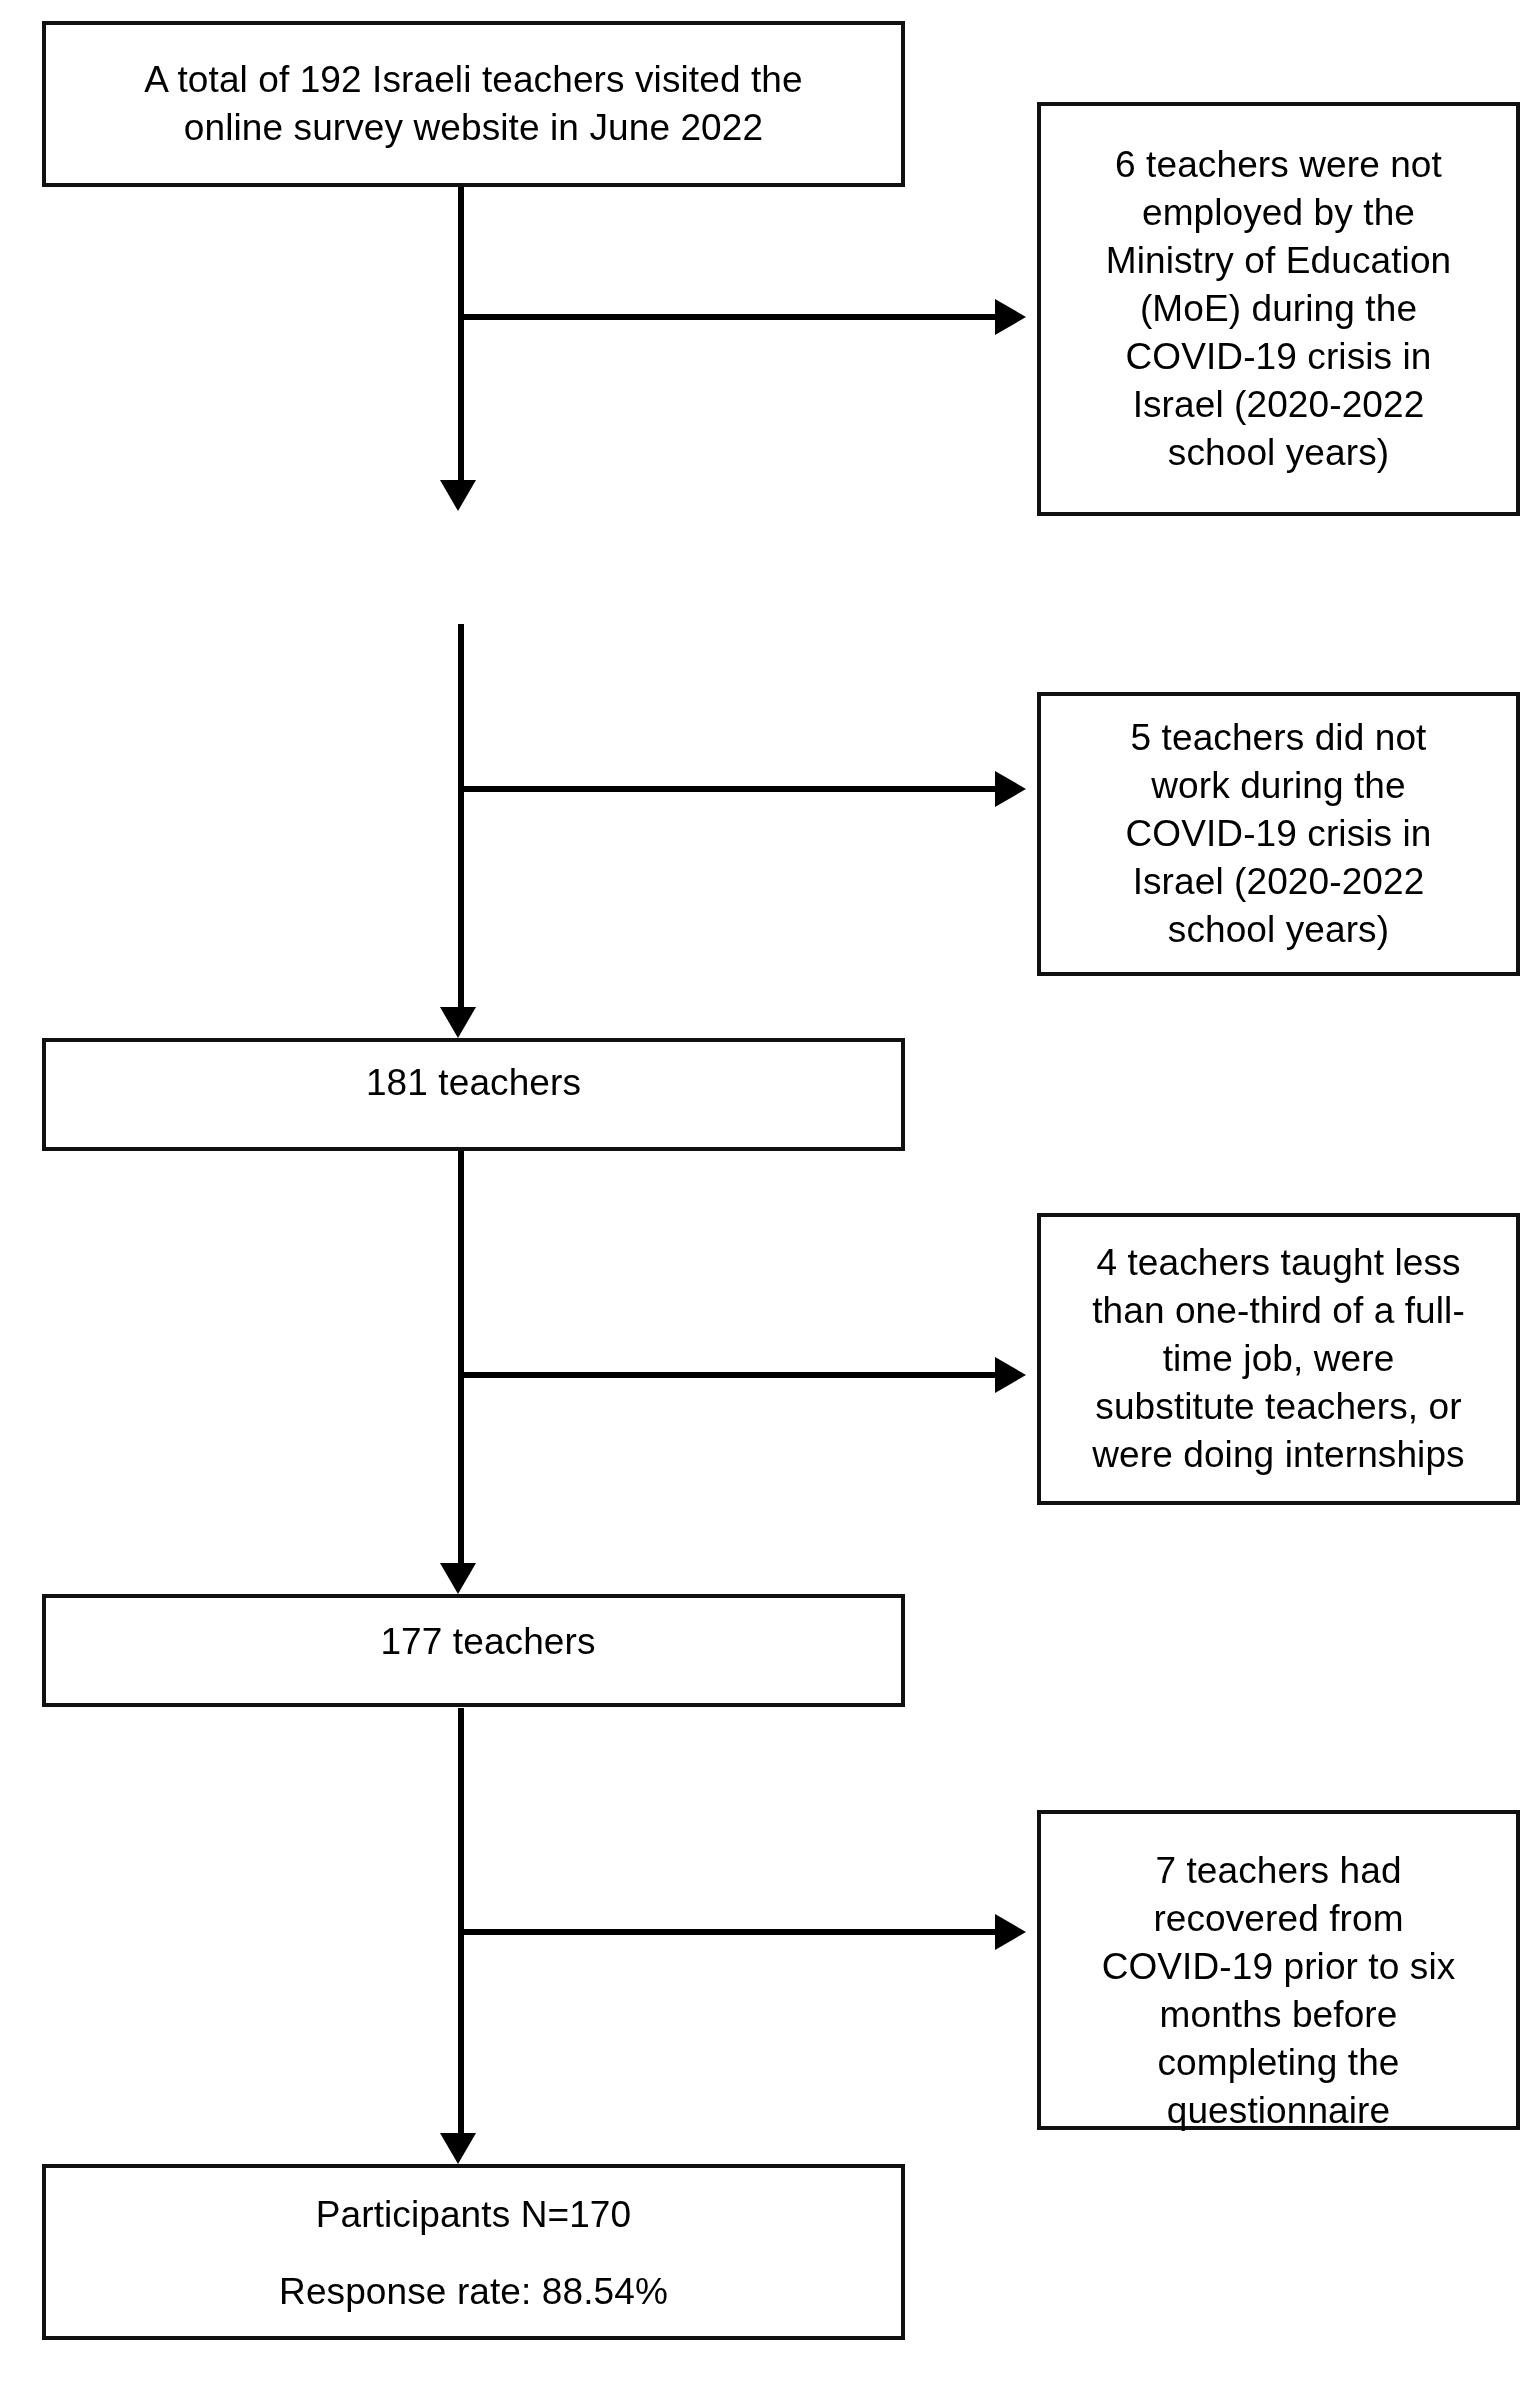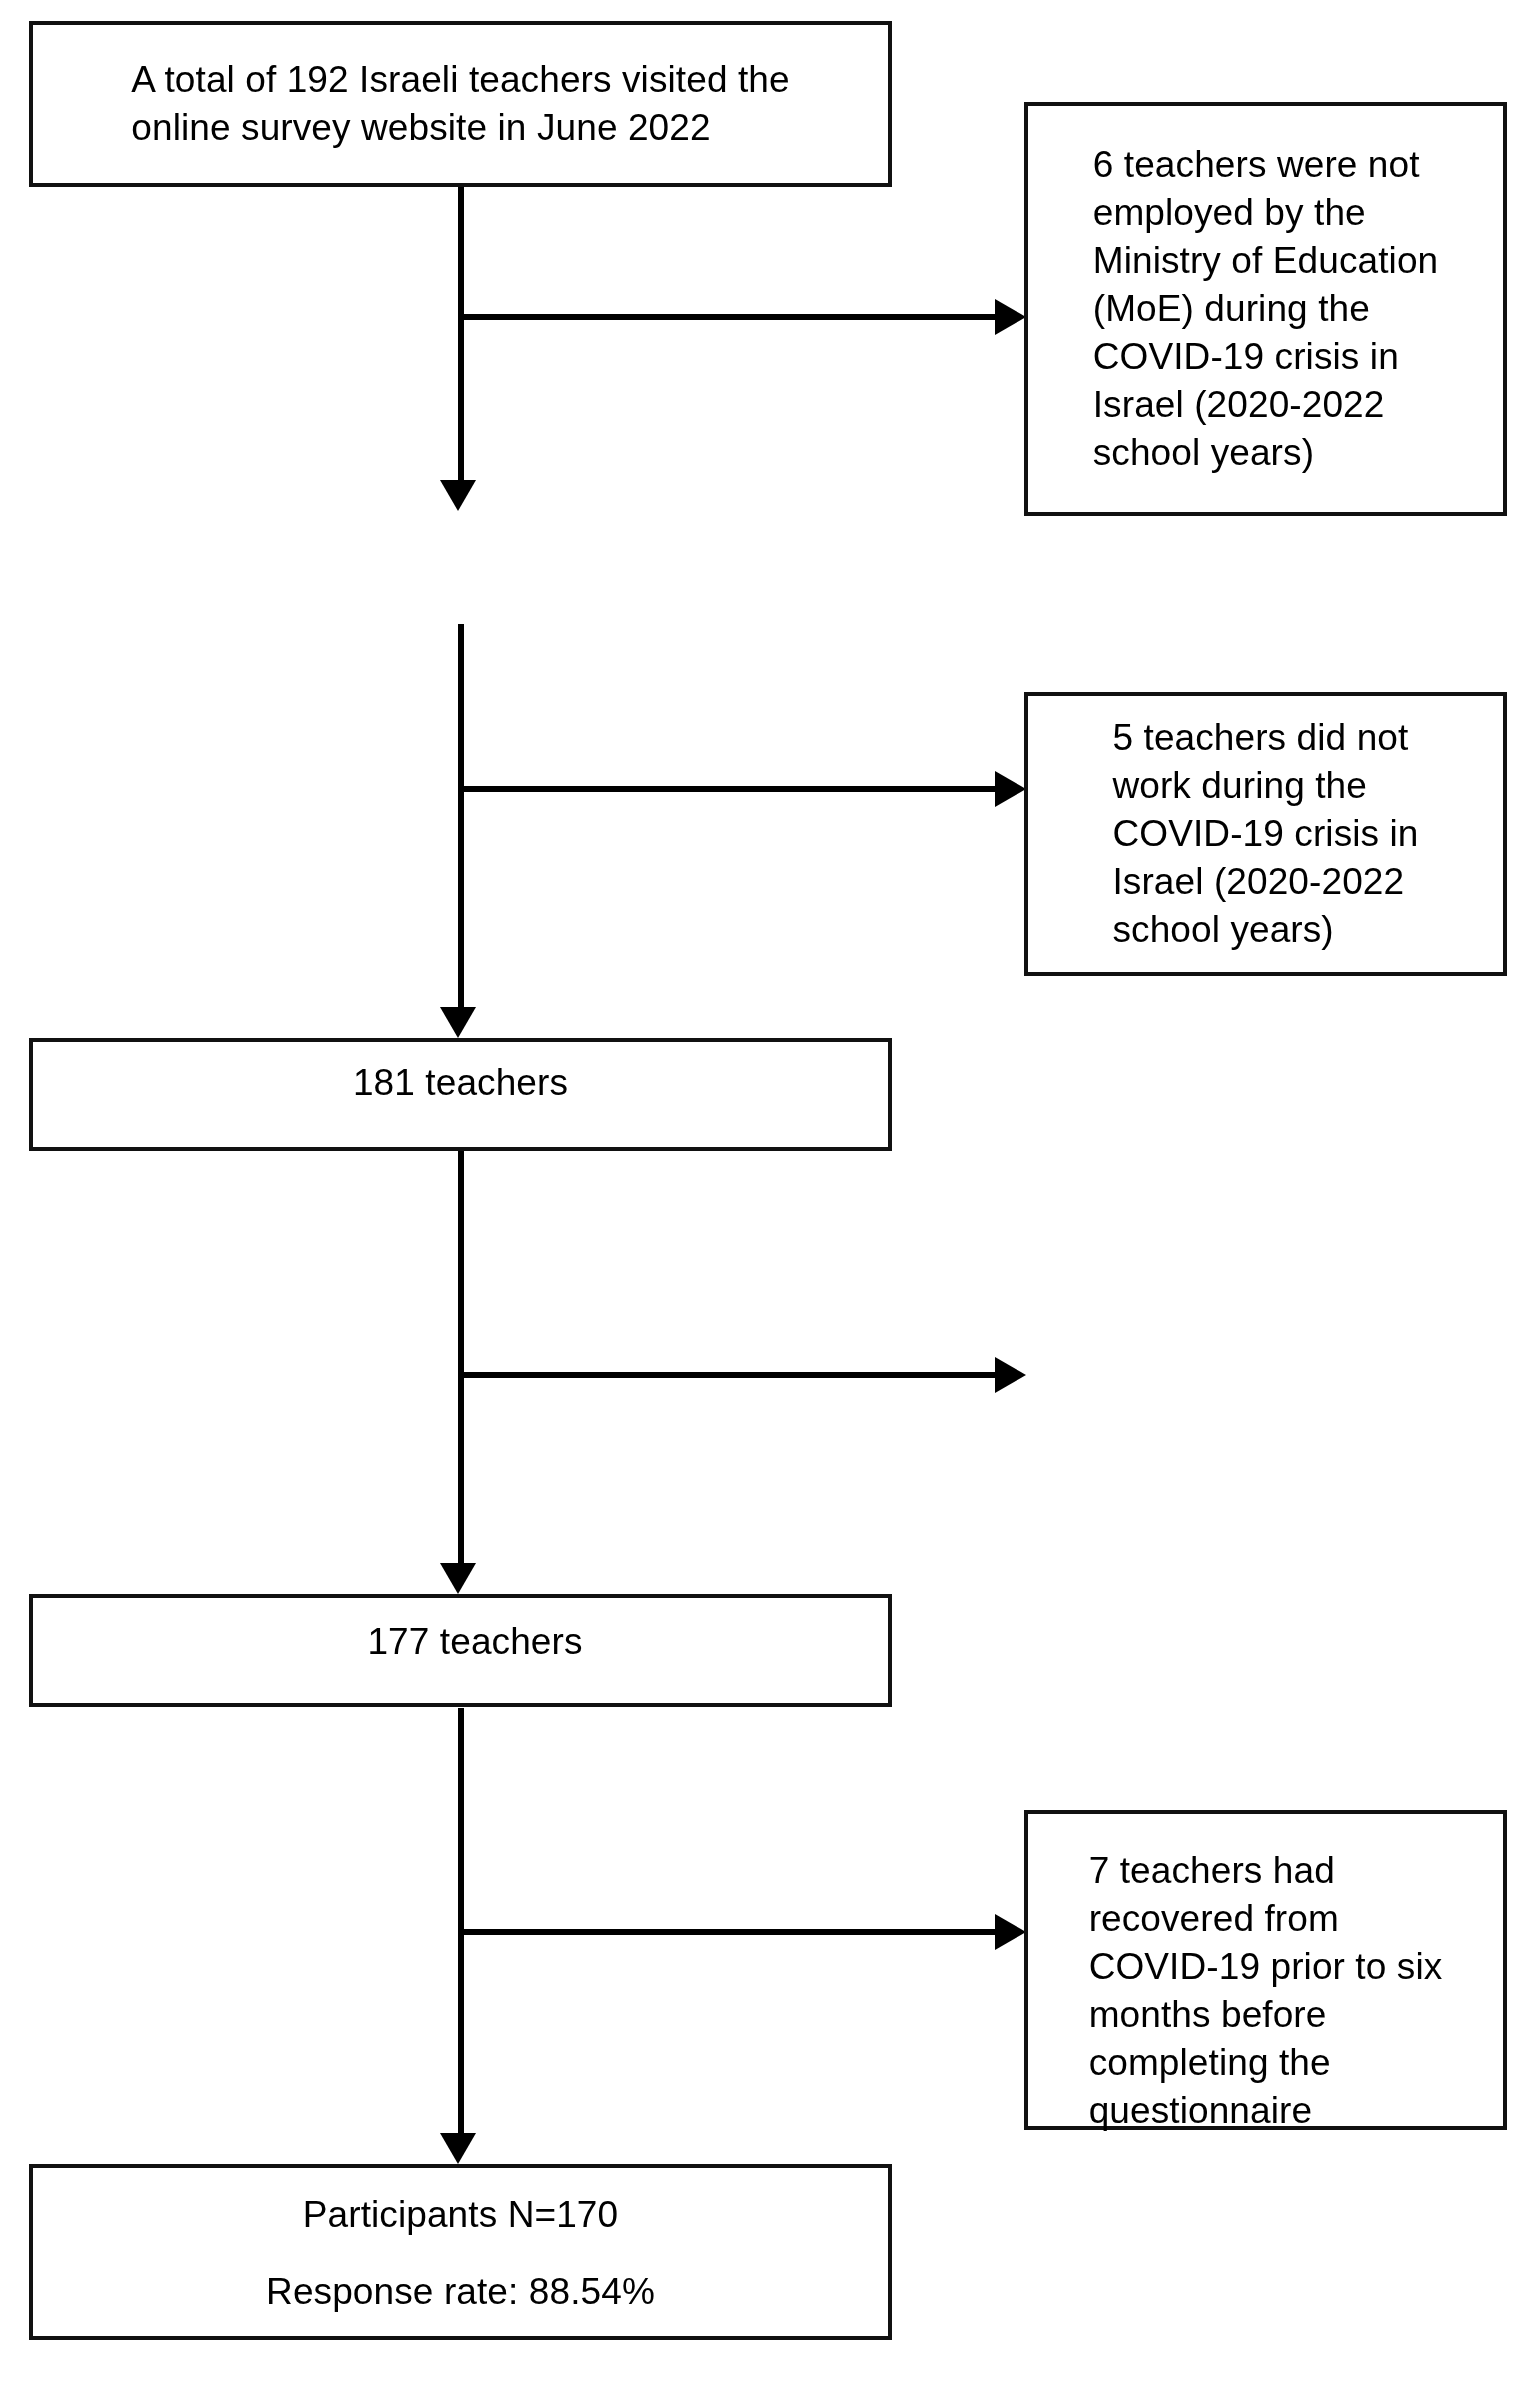--- a/index.html
+++ b/index.html
@@ -19,21 +19,22 @@
     overflow: hidden;
   }
   .box {
     position: absolute;
     box-sizing: border-box;
     border: 4.1px solid #111111;
     background: #ffffff;
     display: flex;
     flex-direction: column;
     align-items: center;
-    text-align: left;
+    text-align: center;
+    margin-left: 13px;
   }
   .box-text {
     font-size: 37px;
     line-height: 1.30;
     letter-spacing: 0.1px;
     white-space: pre-line;
   }
   
   .main-box { align-items: center; }
   .main-box .box-text { padding: 0; }
@@ -110,20 +111,27 @@
   <div class="box main-box" style="left:29px; top:1038px; width:863px; height:113px; justify-content:flex-start; padding-top:17px;">
     <div class="box-text">181 teachers</div>
   </div>
 
   <div class="vline" style="left:458px; top:1151px; height:412px;"></div>
   <div class="arrow-down" style="left:440px; top:1563px;"></div>
 
   <div class="hline" style="left:458px; top:1372px; width:538px;"></div>
   <div class="arrow-right" style="left:995px; top:1357px;"></div>
 
+  <div class="box" style="left:1024px; top:1213px; width:483px; height:292px; justify-content:center;">
+    <div class="box-text">4 teachers taught less
+than one-third of a full-
+time job, were
+substitute teachers, or
+were doing internships</div>
+  </div>
 
   <div class="box main-box" style="left:29px; top:1594px; width:863px; height:113px; justify-content:flex-start; padding-top:20.4px;padding-left:29px;">
     <div class="box-text">177 teachers</div>
   </div>
 
   <div class="vline" style="left:458px; top:1708px; height:426px;"></div>
   <div class="arrow-down" style="left:440px; top:2133px;"></div>
 
   <div class="hline" style="left:458px; top:1929px; width:538px;"></div>
   <div class="arrow-right" style="left:995px; top:1914px;"></div>

